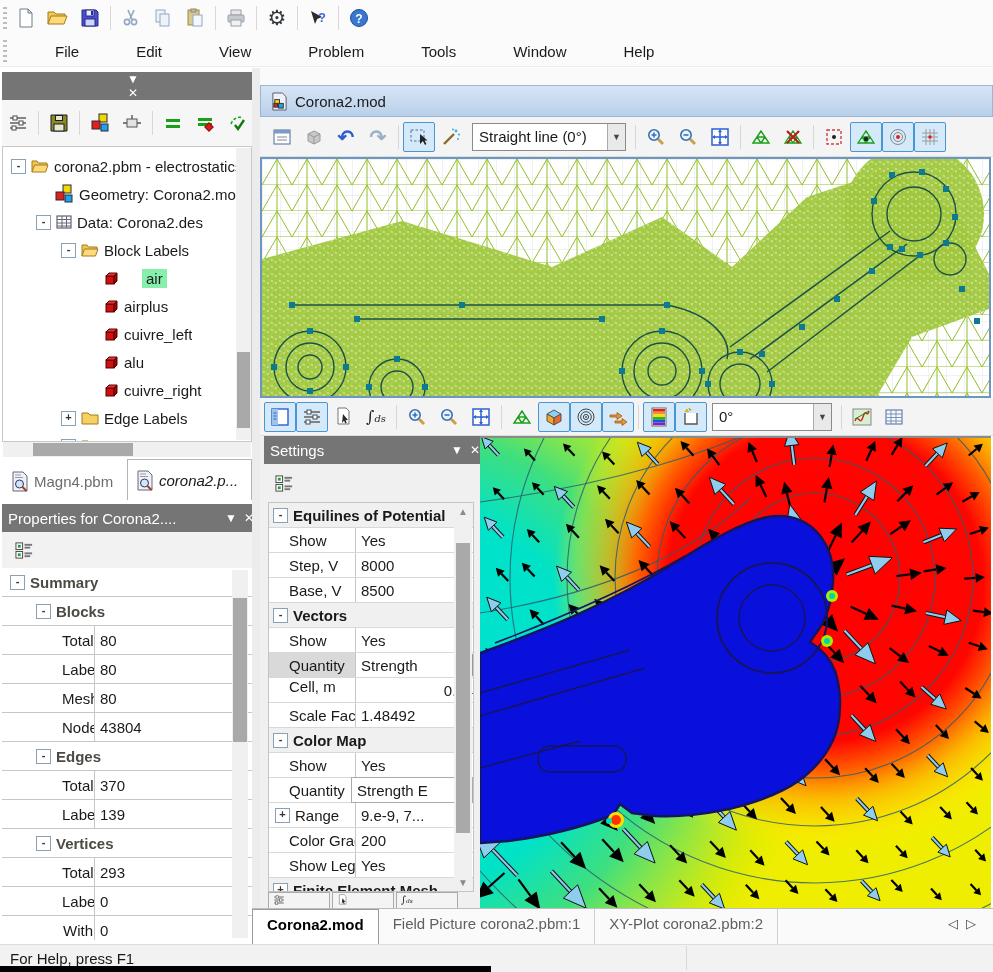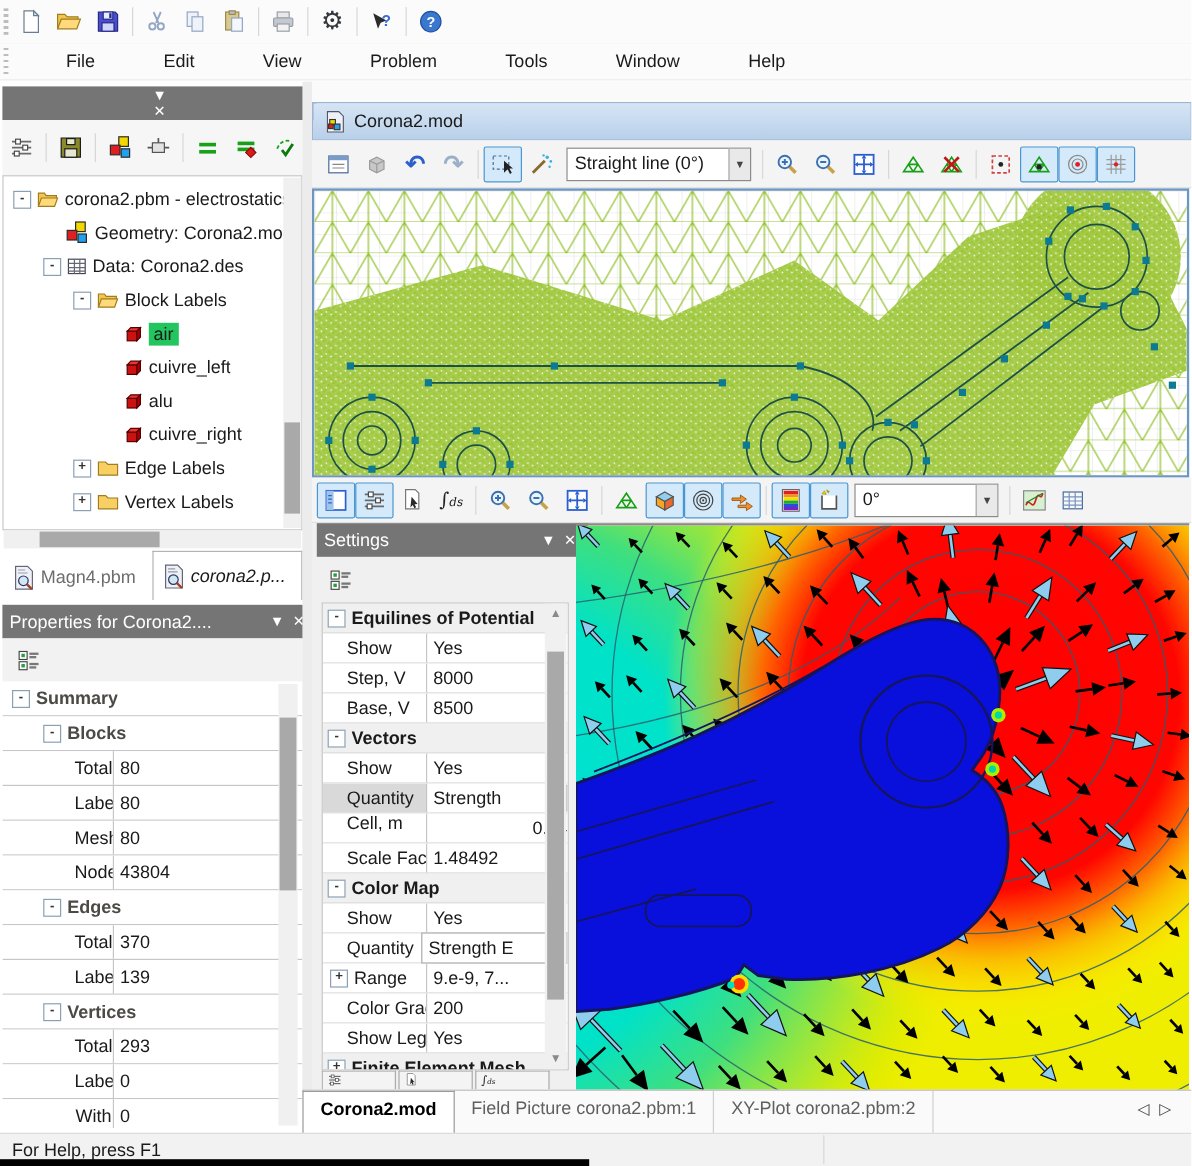--- a/index.html
+++ b/index.html
@@ -26,21 +26,21 @@
   .phdr{height:28px;background:#757575;color:#fff;display:flex;align-items:center;
         padding:0 6px;font-size:15px;}
   .phdr .ttl{flex:1;overflow:hidden;white-space:nowrap;}
   .phdr .hbtn{width:18px;text-align:center;font-size:12px;color:#fff;}
   
   .trow{height:28px;display:flex;align-items:center;white-space:nowrap;overflow:hidden;}
   .exp{width:13px;height:13px;border:1px solid #8aa0b4;background:#fff;color:#333;
        font:bold 11px/11px "Liberation Sans",sans-serif;text-align:center;margin-right:5px;flex:0 0 auto;}
   .tico{margin-right:5px;display:flex;flex:0 0 auto;}
   .tlabel{overflow:hidden;white-space:nowrap;}
-  .tsel{background:#22c55e;padding:1px 4px;}
+  .tsel{background:#86efac;padding:1px 4px;margin-left:18px;}
   
   .sbtrack{background:#f0f0f0;position:absolute;}
   .sbthumb{background:#a9a9a9;position:absolute;}
   .sbarrow{position:absolute;color:#8a8a8a;font-size:10px;text-align:center;width:100%;}
   
   .pgrow{display:flex;align-items:center;border-bottom:1px solid #c6c6c6;background:#fff;}
   .pgrow .lab{overflow:hidden;white-space:nowrap;}
   .pgrow .val{overflow:hidden;white-space:nowrap;border-left:1px solid #c6c6c6;
               padding-left:5px;flex:1;height:100%;display:flex;align-items:center;}
   .grp{font-weight:bold;color:#4c4a45;}
@@ -251,20 +251,31 @@
       <div class="trow" style="padding-left: 83px;">
         <span style="width: 18px; flex: 0 0 auto;"></span>
         <span class="tico">
           <svg width="15" height="15" viewBox="0 0 15 15">
             <rect x="2" y="5" width="8" height="8" fill="#cc1111" stroke="#550000"></rect>
             <path d="M2 5l3-3h8l-3 3z" fill="#ee3333" stroke="#550000"></path>
             <path d="M10 5l3-3v8l-3 3z" fill="#aa0000" stroke="#550000"></path>
           </svg>
         </span>
         <span class="tlabel tsel">air</span>
+      </div>
+      <div class="trow" style="padding-left: 83px;">
+        <span style="width: 18px; flex: 0 0 auto;"></span>
+        <span class="tico">
+          <svg width="15" height="15" viewBox="0 0 15 15">
+            <rect x="2" y="5" width="8" height="8" fill="#cc1111" stroke="#550000"></rect>
+            <path d="M2 5l3-3h8l-3 3z" fill="#ee3333" stroke="#550000"></path>
+            <path d="M10 5l3-3v8l-3 3z" fill="#aa0000" stroke="#550000"></path>
+          </svg>
+        </span>
+        <span class="tlabel">airplus</span>
       </div>
       <div class="trow" style="padding-left: 83px;">
         <span style="width: 18px; flex: 0 0 auto;"></span>
         <span class="tico">
           <svg width="15" height="15" viewBox="0 0 15 15">
             <rect x="2" y="5" width="8" height="8" fill="#cc1111" stroke="#550000"></rect>
             <path d="M2 5l3-3h8l-3 3z" fill="#ee3333" stroke="#550000"></path>
             <path d="M10 5l3-3v8l-3 3z" fill="#aa0000" stroke="#550000"></path>
           </svg>
         </span>

